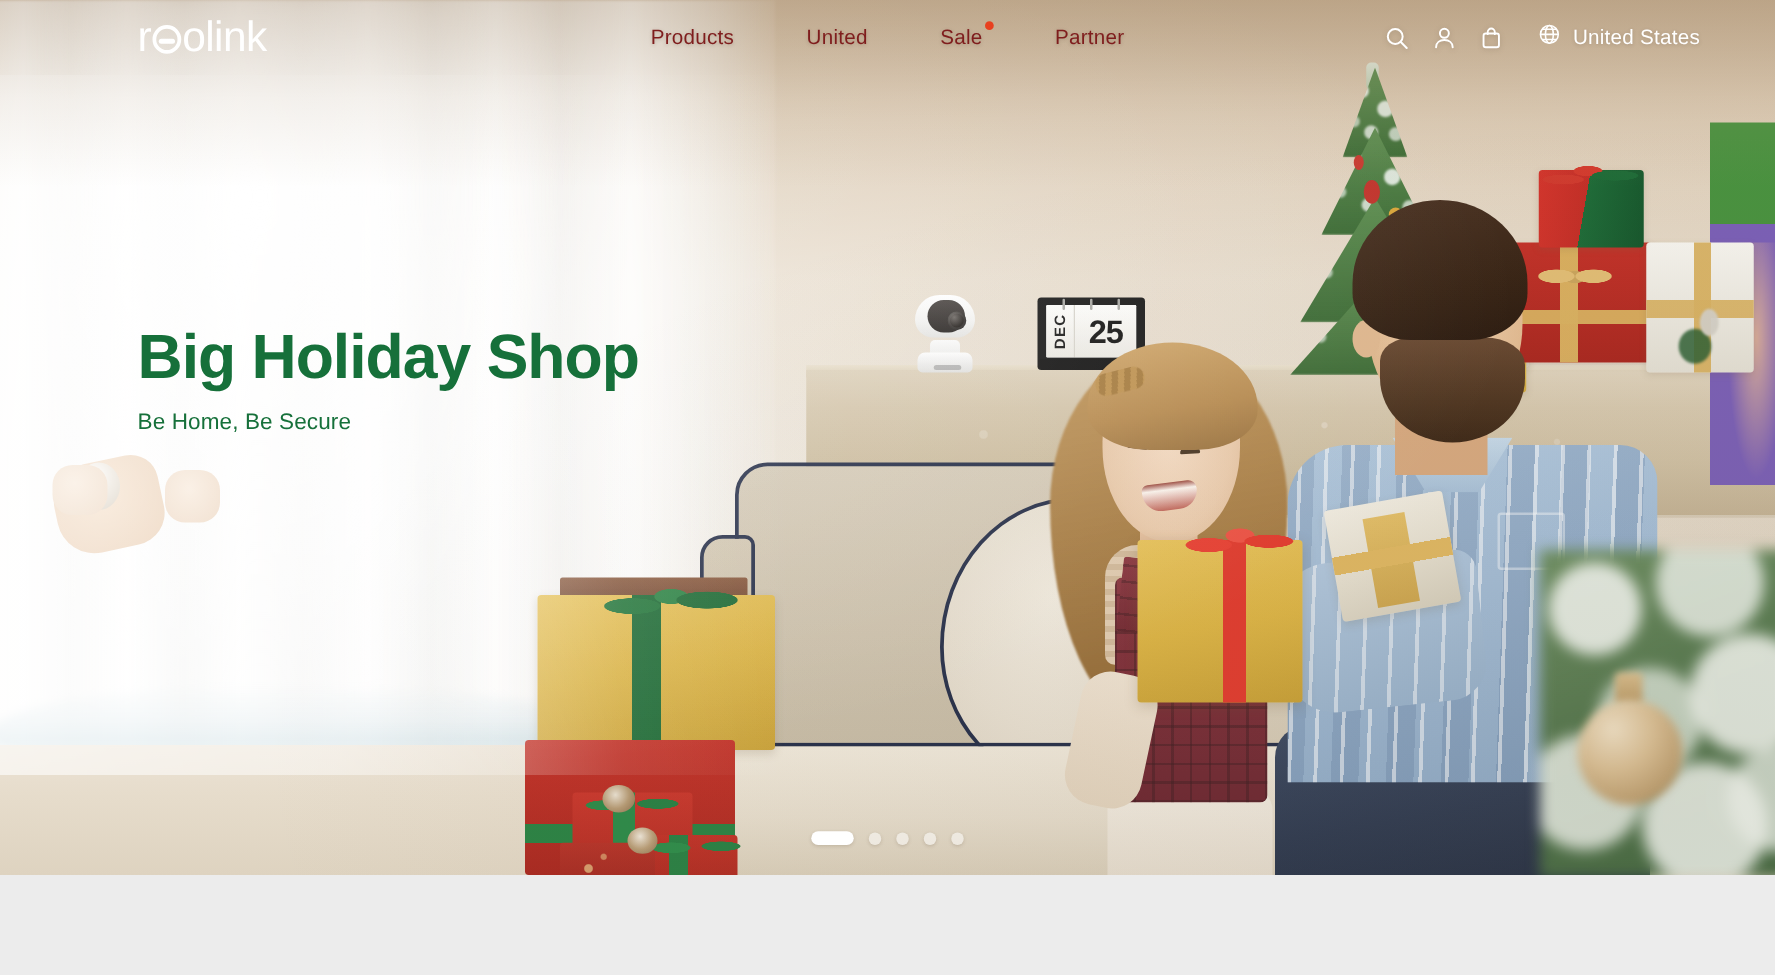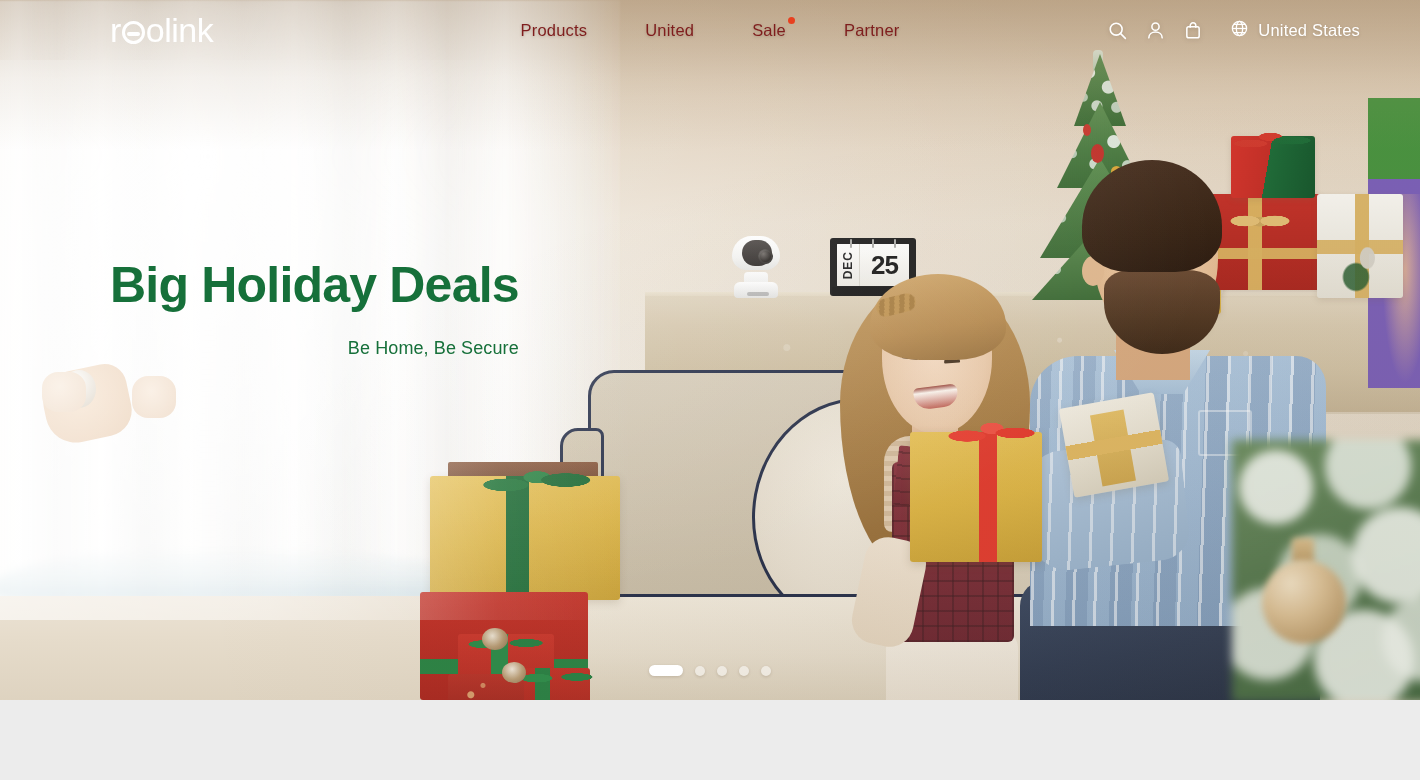--- a/index.html
+++ b/index.html
@@ -697,23 +697,23 @@
     white-space:nowrap;
   }
 
   
   .hero-copy { position:absolute; left:110px; top:258px; z-index:30; }
   .hero-title {
     font:700 50px/1.08 "Liberation Sans", sans-serif;
     color:#16703a; letter-spacing:-0.8px; white-space:nowrap;
   }
   .hero-sub {
-    margin-top:26px;
+    margin-top:15px;
     font:400 18px/1.2 "Liberation Sans", sans-serif;
-    color:#16703a; letter-spacing:0.1px; white-space:nowrap;text-align:right;
+    color:#16703a; letter-spacing:0.1px; white-space:nowrap;
   }
   .cta {
     margin-top:36px;
     display:inline-flex; align-items:center; gap:22px;
     height:47px; padding:0 26px 0 30px;
     background:#F5232E; border:none; border-radius:24px;
     cursor:pointer; box-shadow:0 2px 10px rgba(245,35,46,0.22);
   }
   .cta-label {
     font:400 18px/1 "Liberation Sans", sans-serif; color:#fff; letter-spacing:0.2px;
@@ -949,21 +949,21 @@
               <line x1="4.6" y1="6.8" x2="19.4" y2="6.8"></line>
               <line x1="4.6" y1="17.2" x2="19.4" y2="17.2"></line>
             </svg>
           </span>
           <span class="region-label">United States</span>
         </div>
       </div>
     </header>
 
     <div class="hero-copy">
-      <h1 class="hero-title" style="color: rgb(22, 112, 58);">Big Holiday Deals</h1>
+      <h1 class="hero-title" style="color: rgb(22, 112, 58);">Big Holiday Shop</h1>
       <p class="hero-sub" style="color: rgb(22, 112, 58);">Be Home, Be Secure</p>
     </div>
 
     <div class="dots" id="dots">
         <div class="dot active"></div>
         <div class="dot"></div>
         <div class="dot"></div>
         <div class="dot"></div>
         <div class="dot"></div>
       </div>

